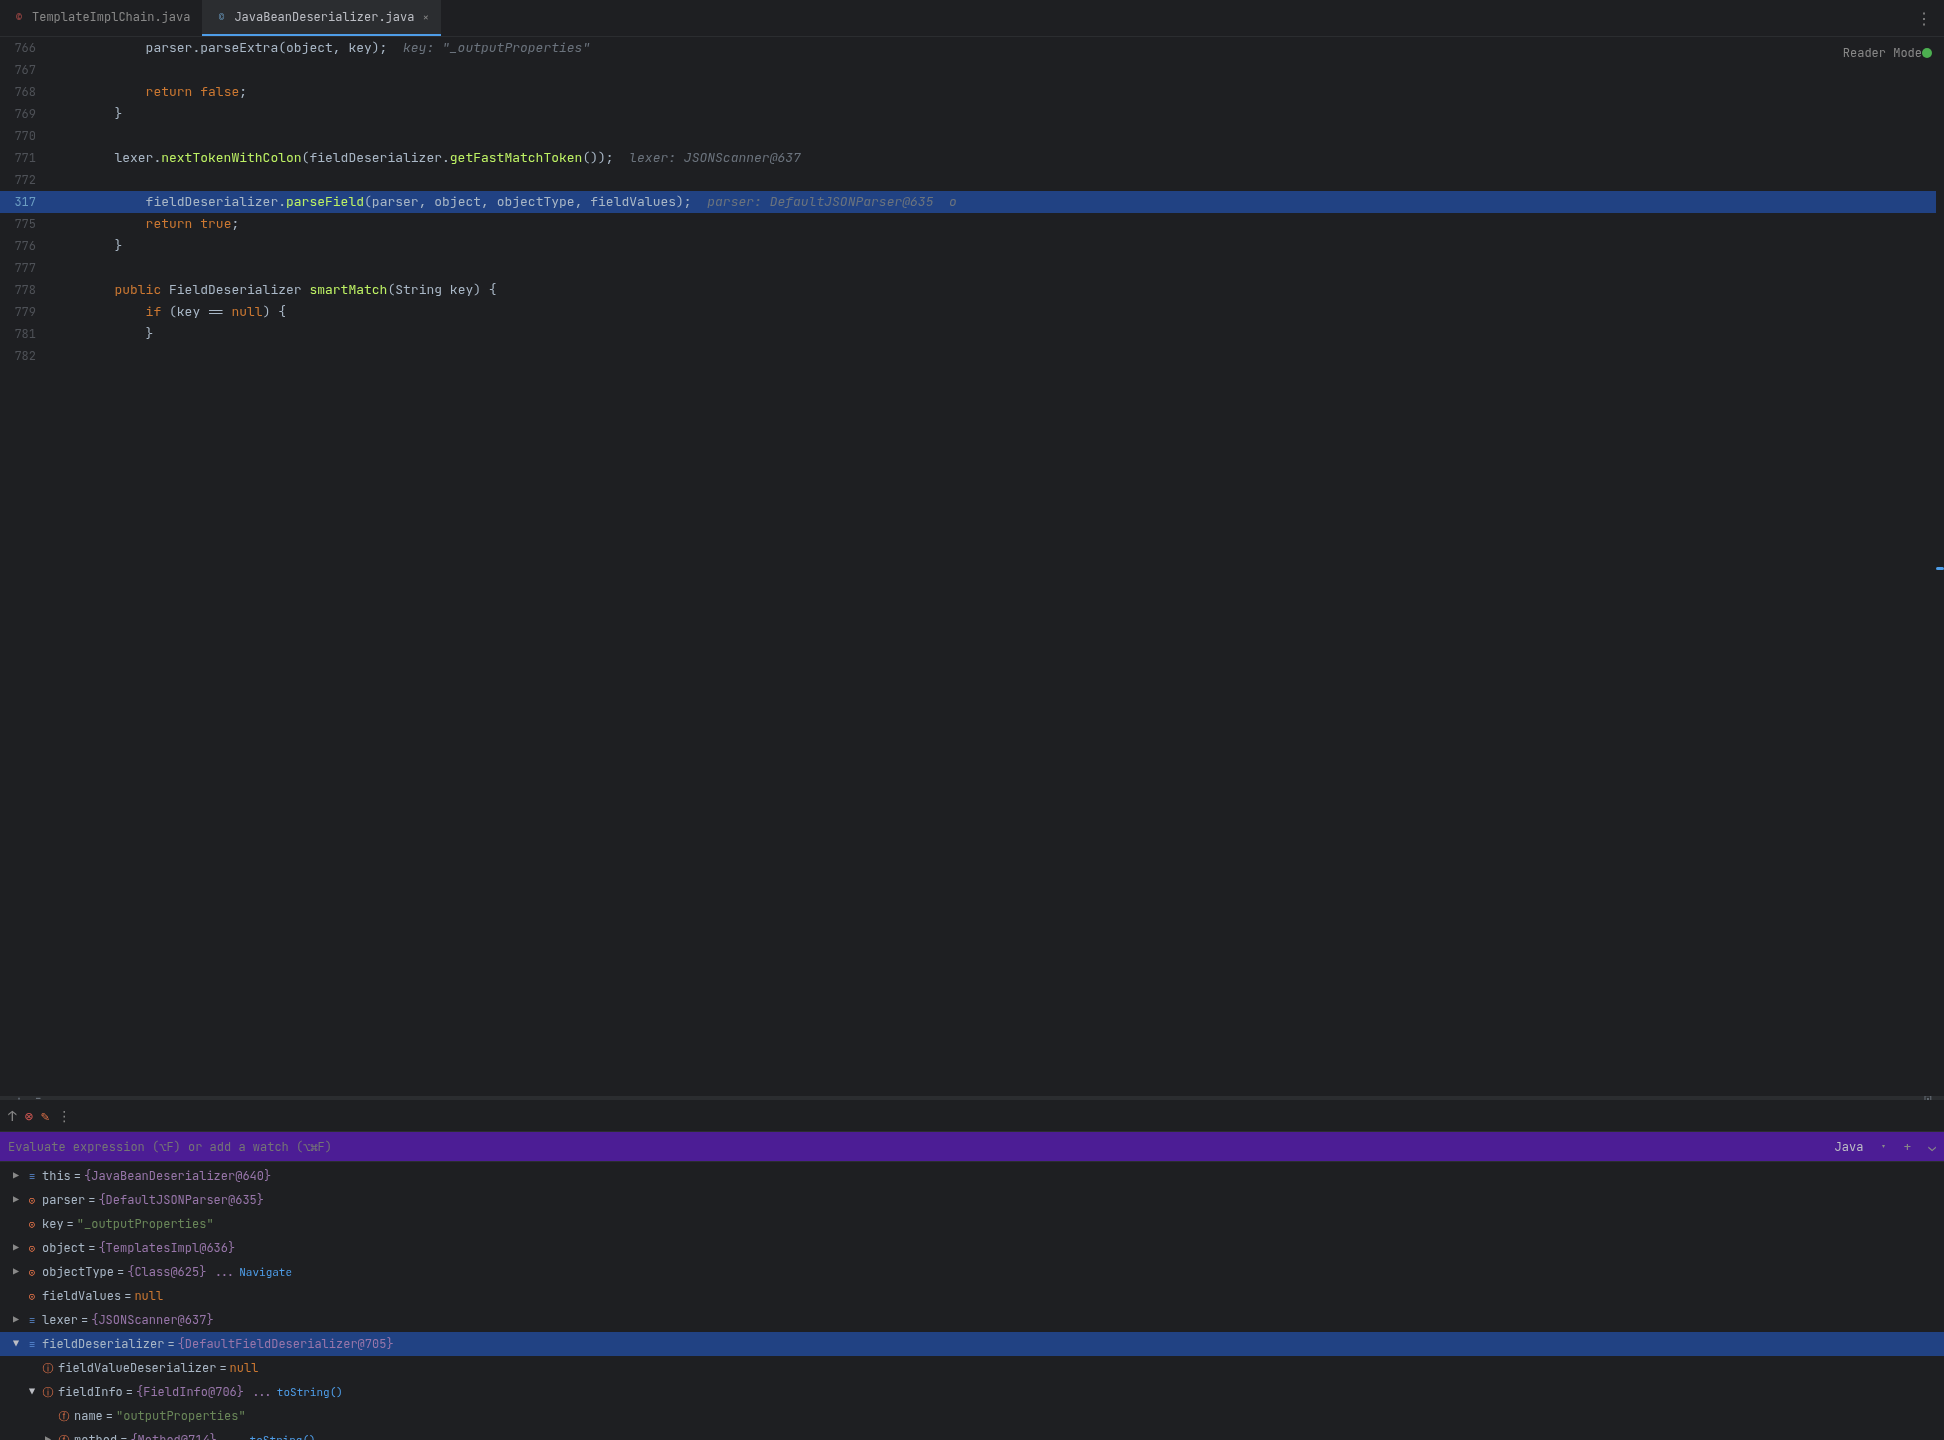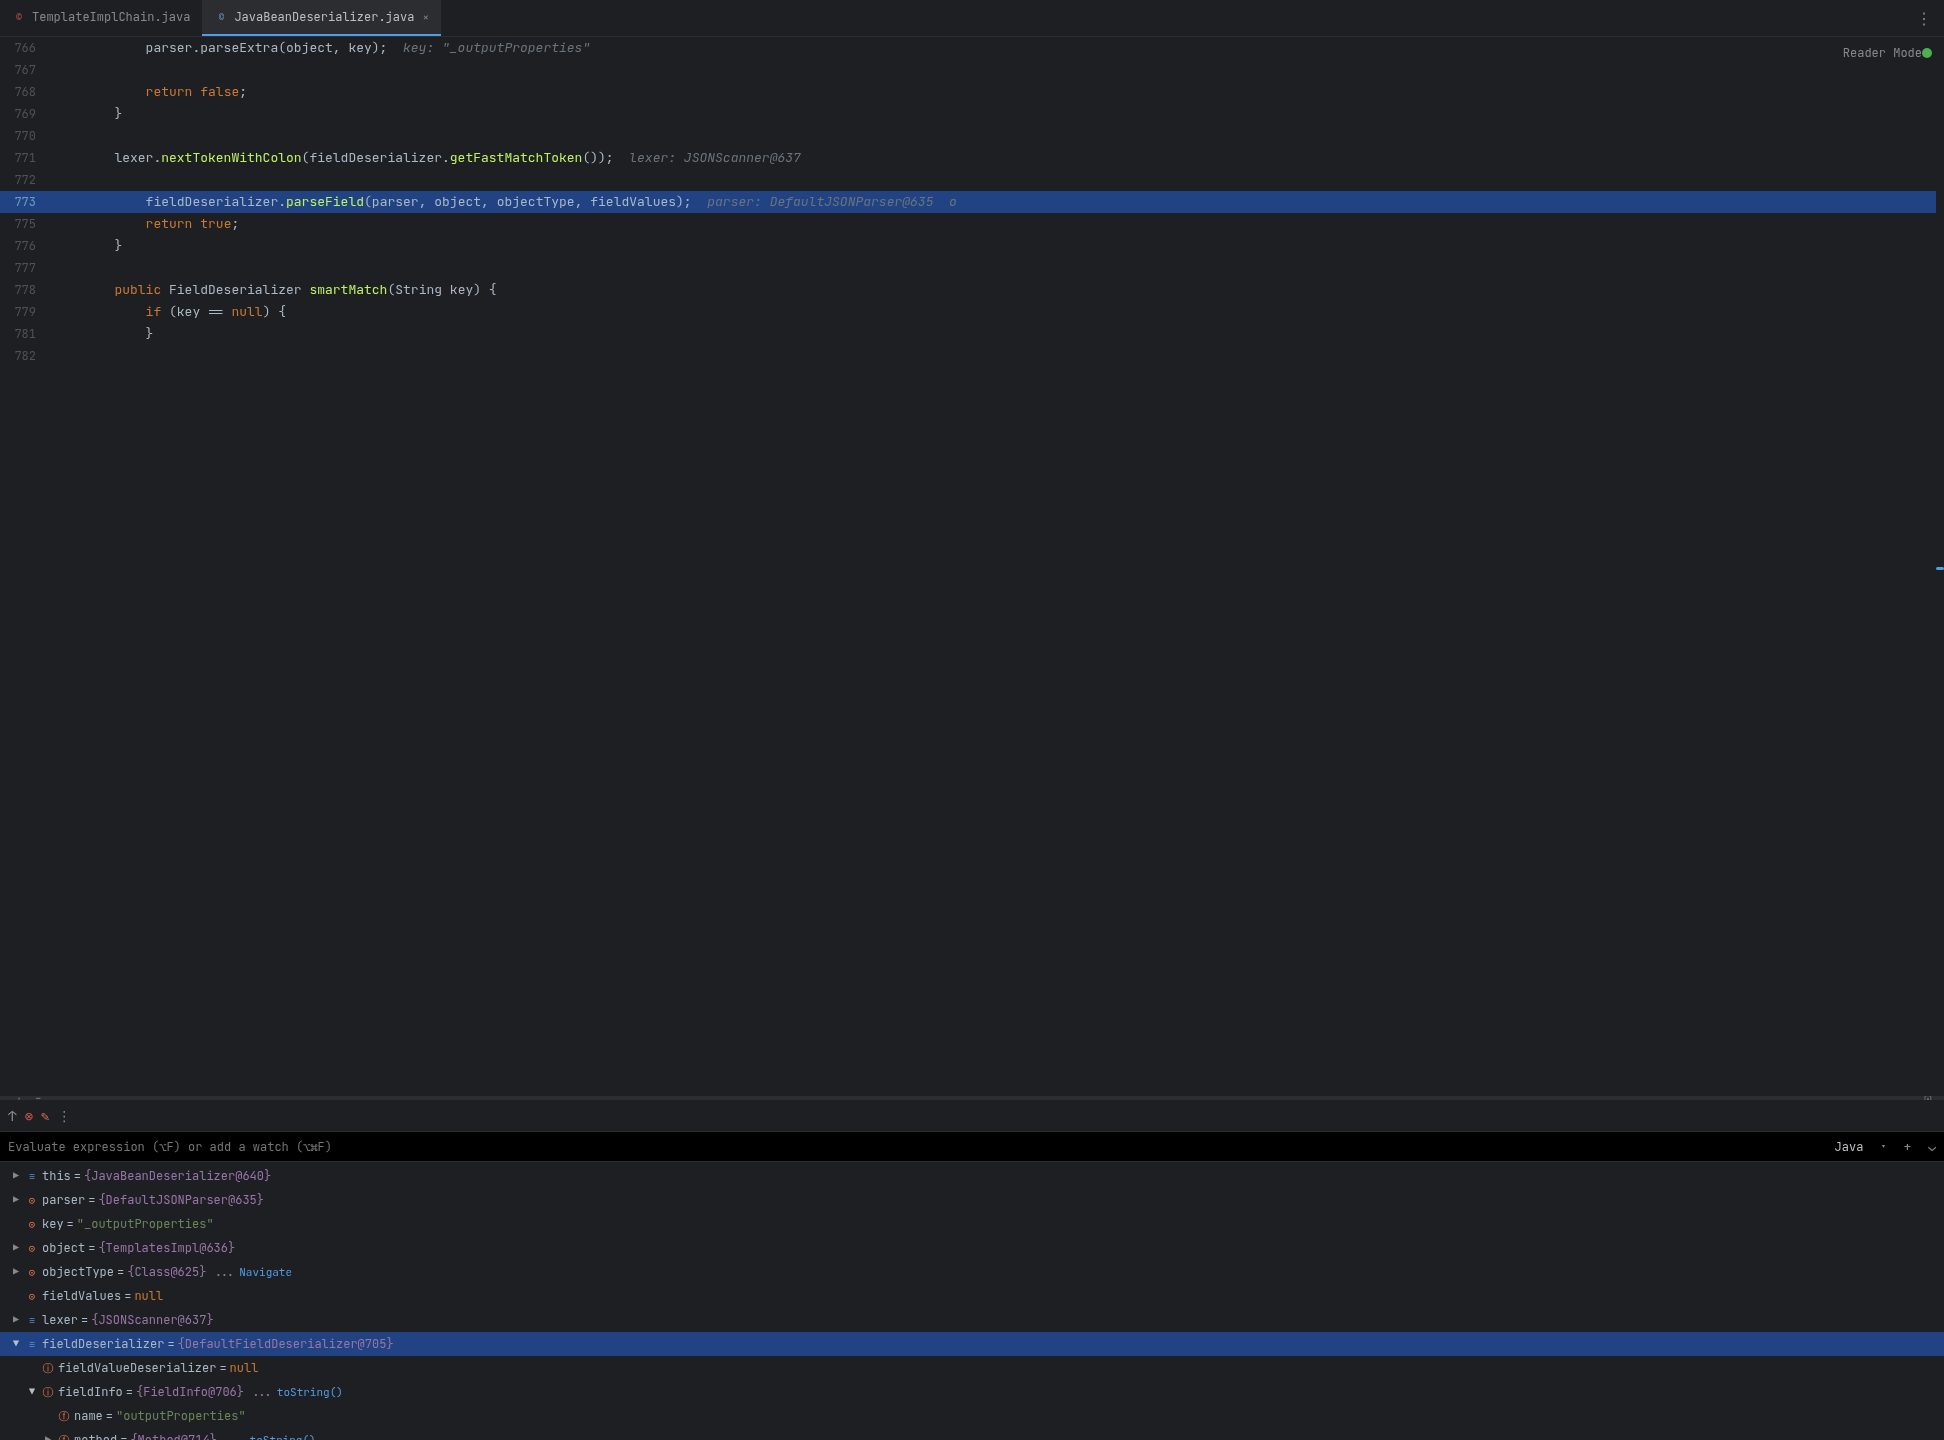--- a/index.html
+++ b/index.html
@@ -180,21 +180,21 @@
       cursor: pointer;
       font-size: 14px;
     }
     .debug-icon.red { color: #c75450; }
     .debug-icon.orange { color: #e8754a; }
 
     .debug-eval-bar {
       display: flex;
       align-items: center;
       padding: 4px 8px;
-      background: #000000;
+      background: #4c1d95;
       border-bottom: 1px solid #2b2d30;
       min-height: 30px;
     }
     .debug-eval-input {
       flex: 1;
       background: transparent;
       border: none;
       outline: none;
       color: #888;
       font-family: inherit;
@@ -342,21 +342,21 @@
       <span class="line-number">771</span>
       <span class="line-content"><span class="plain">        lexer.</span><span class="method">nextTokenWithColon</span><span class="plain">(fieldDeserializer.</span><span class="method">getFastMatchToken</span><span class="plain">());</span><span class="hint">  lexer: JSONScanner@637</span></span>
     </div>
 
     <div class="code-line">
       <span class="line-number">772</span>
       <span class="line-content"></span>
     </div>
 
     <div class="code-line highlighted">
-      <span class="line-number" style="color:#6b9dc2;">773</span>
+      <span class="line-number" style="color:#6b9dc2;">317</span>
       <span class="line-content"><span class="plain">            fieldDeserializer.</span><span class="method">parseField</span><span class="plain">(parser, object, objectType, fieldValues);</span><span class="hint">  parser: DefaultJSONParser@635  o</span></span>
     </div>
 
 
     <div class="code-line">
       <span class="line-number">775</span>
       <span class="line-content"><span class="plain">            </span><span class="kw">return</span><span class="plain"> </span><span class="kw">true</span><span class="plain">;</span></span>
     </div>
 
     <div class="code-line">

